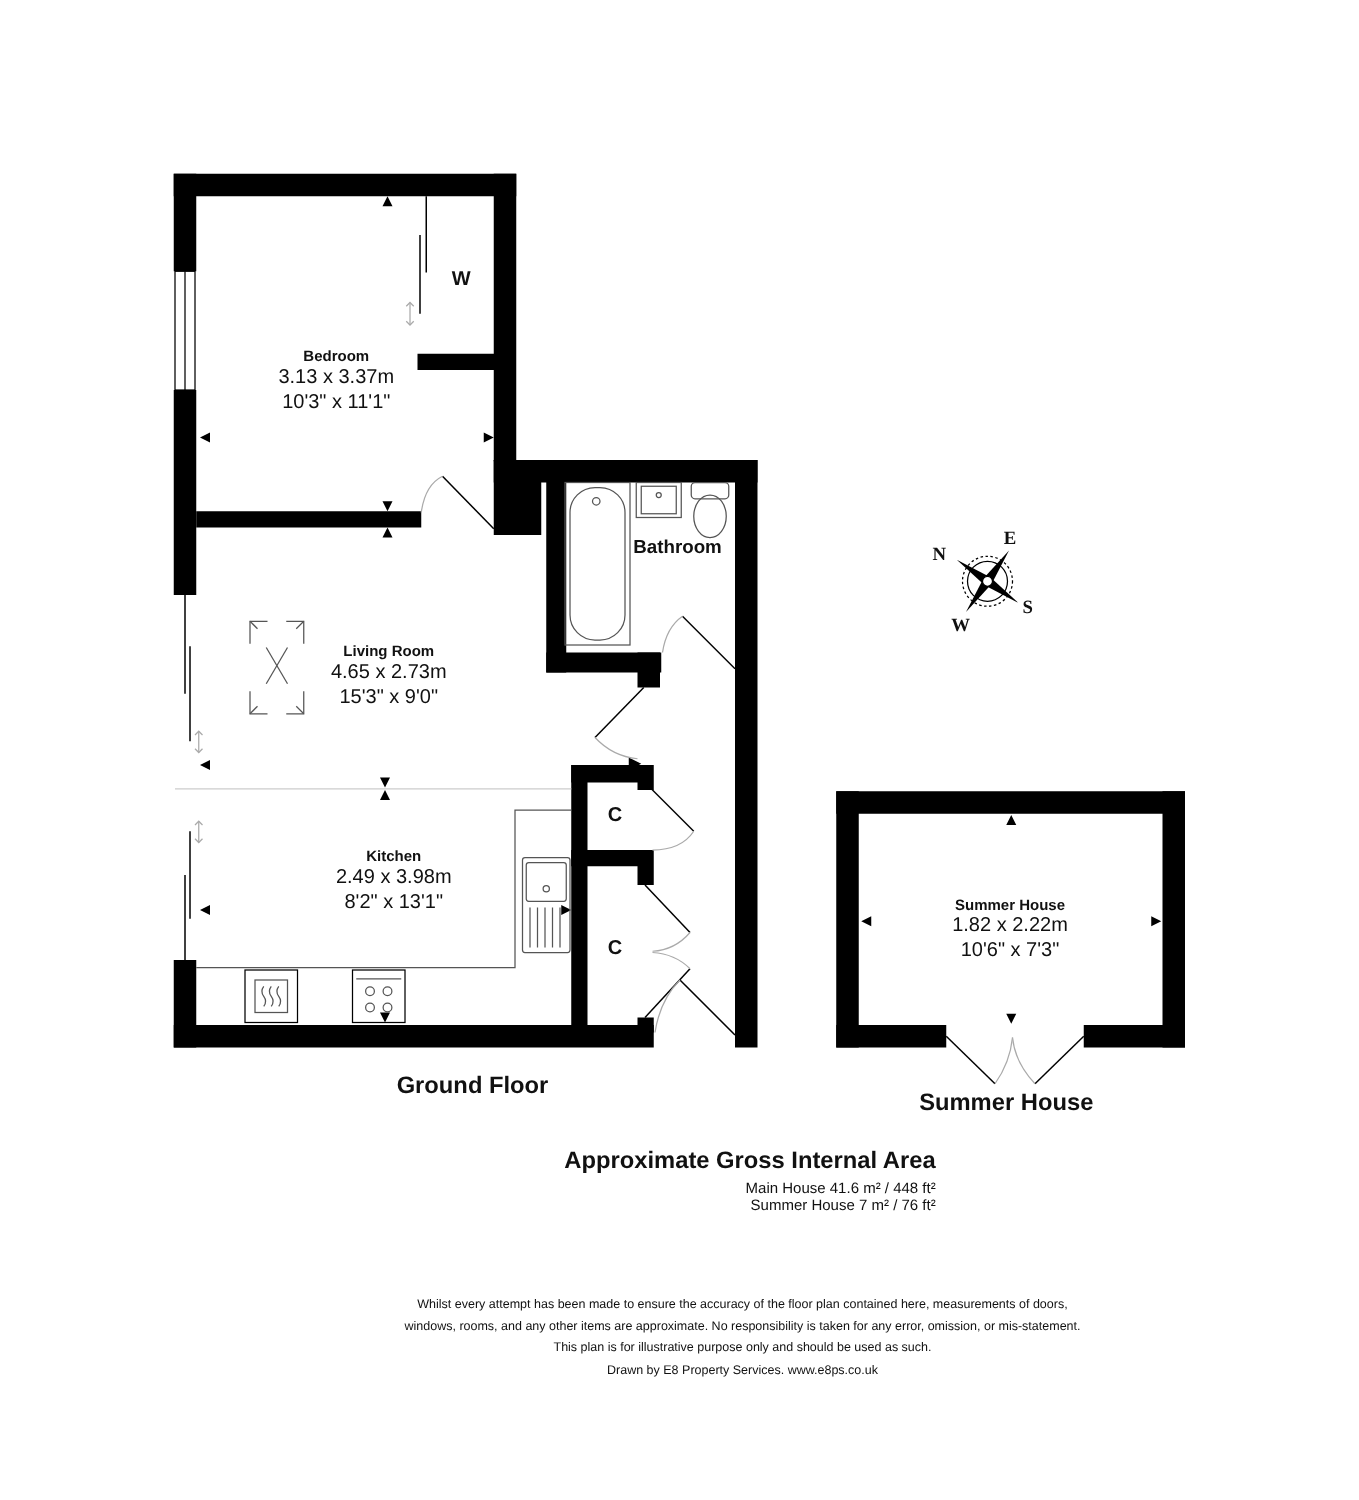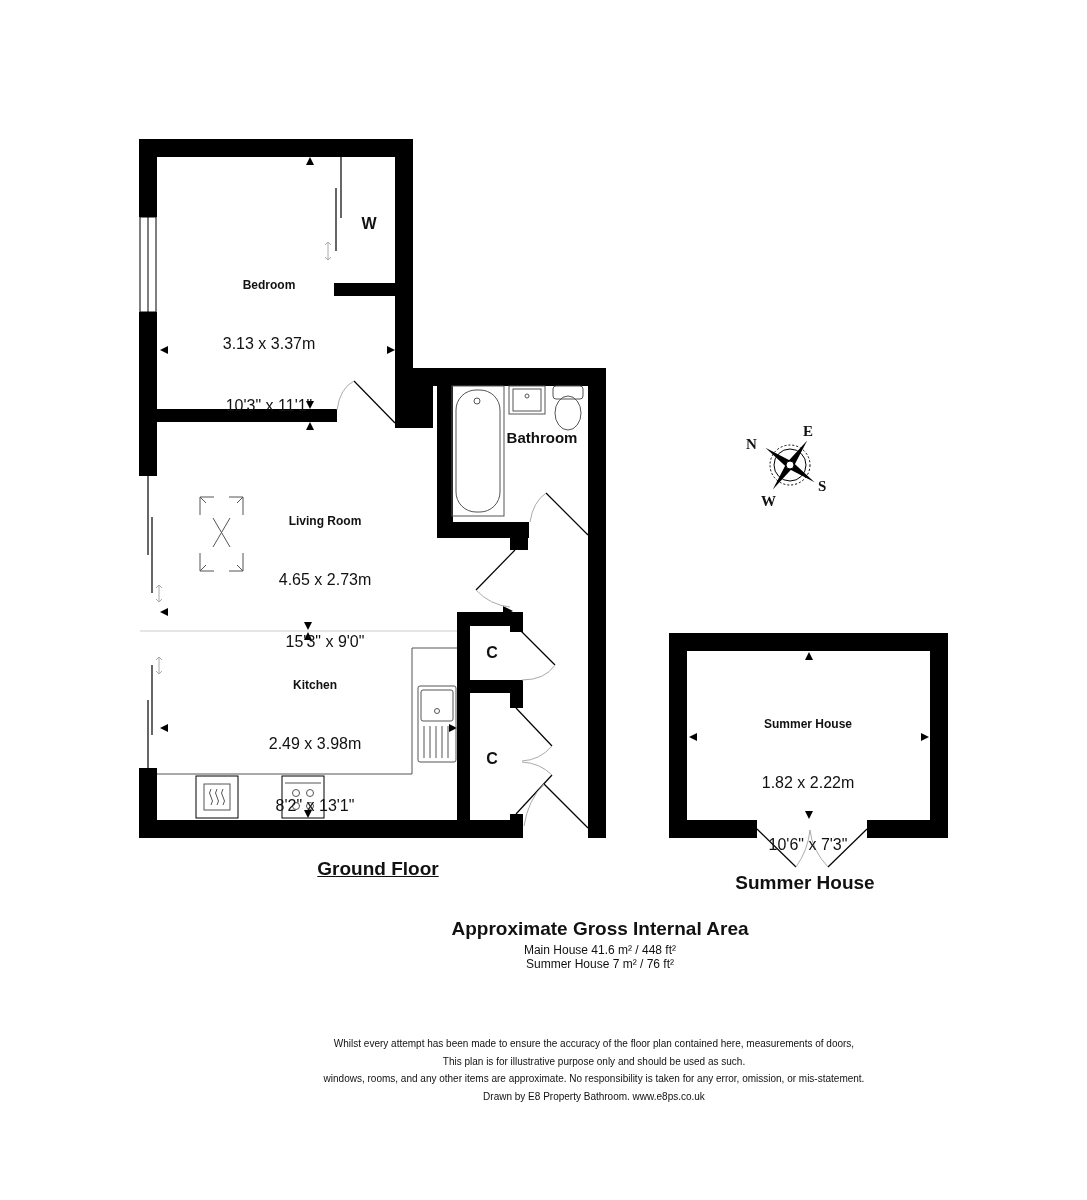--- a/index.html
+++ b/index.html
@@ -1,20 +1,20 @@
 <!DOCTYPE html>
 <html><head>
   <meta charset="utf-8">
   <style>
     html, body { margin: 0; padding: 0; background: #ffffff; }
     body { width: 1087px; height: 1200px; position: relative; overflow: hidden; font-family: "Liberation Sans", sans-serif; color: #111; }
     #plan { position: absolute; left: 0; top: 0; width: 1087px; height: 1200px; }
     .lbl { position: absolute; text-align: center; white-space: nowrap; transform: translateX(-50%); line-height: 1.2; }
     .room-name { font-weight: bold; font-size: 12px; }
-    .room-dim { font-size: 16px; margin-top: 42px; }
+    .room-dim { font-size: 16px; }
     .caption { font-weight: bold; font-size: 19px; }
     .area-title { font-weight: bold; font-size: 19px; }
     .area-line { font-size: 12px; }
     .disclaimer { font-size: 10px; line-height: 17.5px; margin-left: 15px; }
     .small-lbl { font-weight: bold; font-size: 16px; }
     .compass-l { font-family: "Liberation Serif", serif; font-weight: bold; font-size: 15px; position: absolute; }
   </style>
 </head>
 <body>
 
@@ -211,21 +211,21 @@
 <span class="compass-l" style="left:818px;top:478px;">S</span>
 <span class="compass-l" style="left:761px;top:493px;">W</span>
 
 <div class="lbl" style="left:269px;top:278px;">
   <div class="room-name">Bedroom</div>
   <div class="room-dim">3.13 x 3.37m</div>
   <div class="room-dim">10'3" x 11'1"</div>
 </div>
 <div class="small-lbl lbl" style="left:369px;top:214px;">W</div>
 
-<div class="lbl" style="left:325px;top:514px;">
+<div class="lbl" style="left:311px;top:514px;">
   <div class="room-name">Living Room</div>
   <div class="room-dim">4.65 x 2.73m</div>
   <div class="room-dim">15'3" x 9'0"</div>
 </div>
 
 <div class="lbl" style="left:315px;top:678px;">
   <div class="room-name">Kitchen</div>
   <div class="room-dim">2.49 x 3.98m</div>
   <div class="room-dim">8'2" x 13'1"</div>
 </div>
@@ -233,27 +233,27 @@
 <div class="room-name lbl" style="left:542px;top:429px;font-size:15px;">Bathroom</div>
 <div class="small-lbl lbl" style="left:492px;top:643px;">C</div>
 <div class="small-lbl lbl" style="left:492px;top:749px;">C</div>
 
 <div class="lbl" style="left:808px;top:717px;">
   <div class="room-name">Summer House</div>
   <div class="room-dim">1.82 x 2.22m</div>
   <div class="room-dim">10'6" x 7'3"</div>
 </div>
 
-<div class="caption lbl" style="left:378px;top:858px;text-decoration:underline;">Ground Floor</div>
+<div class="caption lbl" style="left:378px;top:858px;">Ground Floor</div>
 <div class="caption lbl" style="left:805px;top:872px;">Summer House</div>
 
-<div class="lbl" style="left:600px;top:918px;">
+<div class="lbl" style="left:600px;top:918px;text-align:right;">
   <div class="area-title">Approximate Gross Internal Area</div>
   <div class="area-line" style="margin-top:2px;">Main House 41.6 m² / 448 ft²</div>
   <div class="area-line">Summer House 7 m² / 76 ft²</div>
 </div>
 
 <div class="lbl disclaimer" style="left:579px;top:1035px;">
   <div>Whilst every attempt has been made to ensure the accuracy of the floor plan contained here, measurements of doors,</div>
+  <div>windows, rooms, and any other items are approximate. No responsibility is taken for any error, omission, or mis-statement.</div>
   <div>This plan is for illustrative purpose only and should be used as such.</div>
-  <div>windows, rooms, and any other items are approximate. No responsibility is taken for any error, omission, or mis-statement.</div>
-  <div>Drawn by E8 Property Bathroom. www.e8ps.co.uk</div>
+  <div>Drawn by E8 Property Services. www.e8ps.co.uk</div>
 </div>
 
 </body></html>

